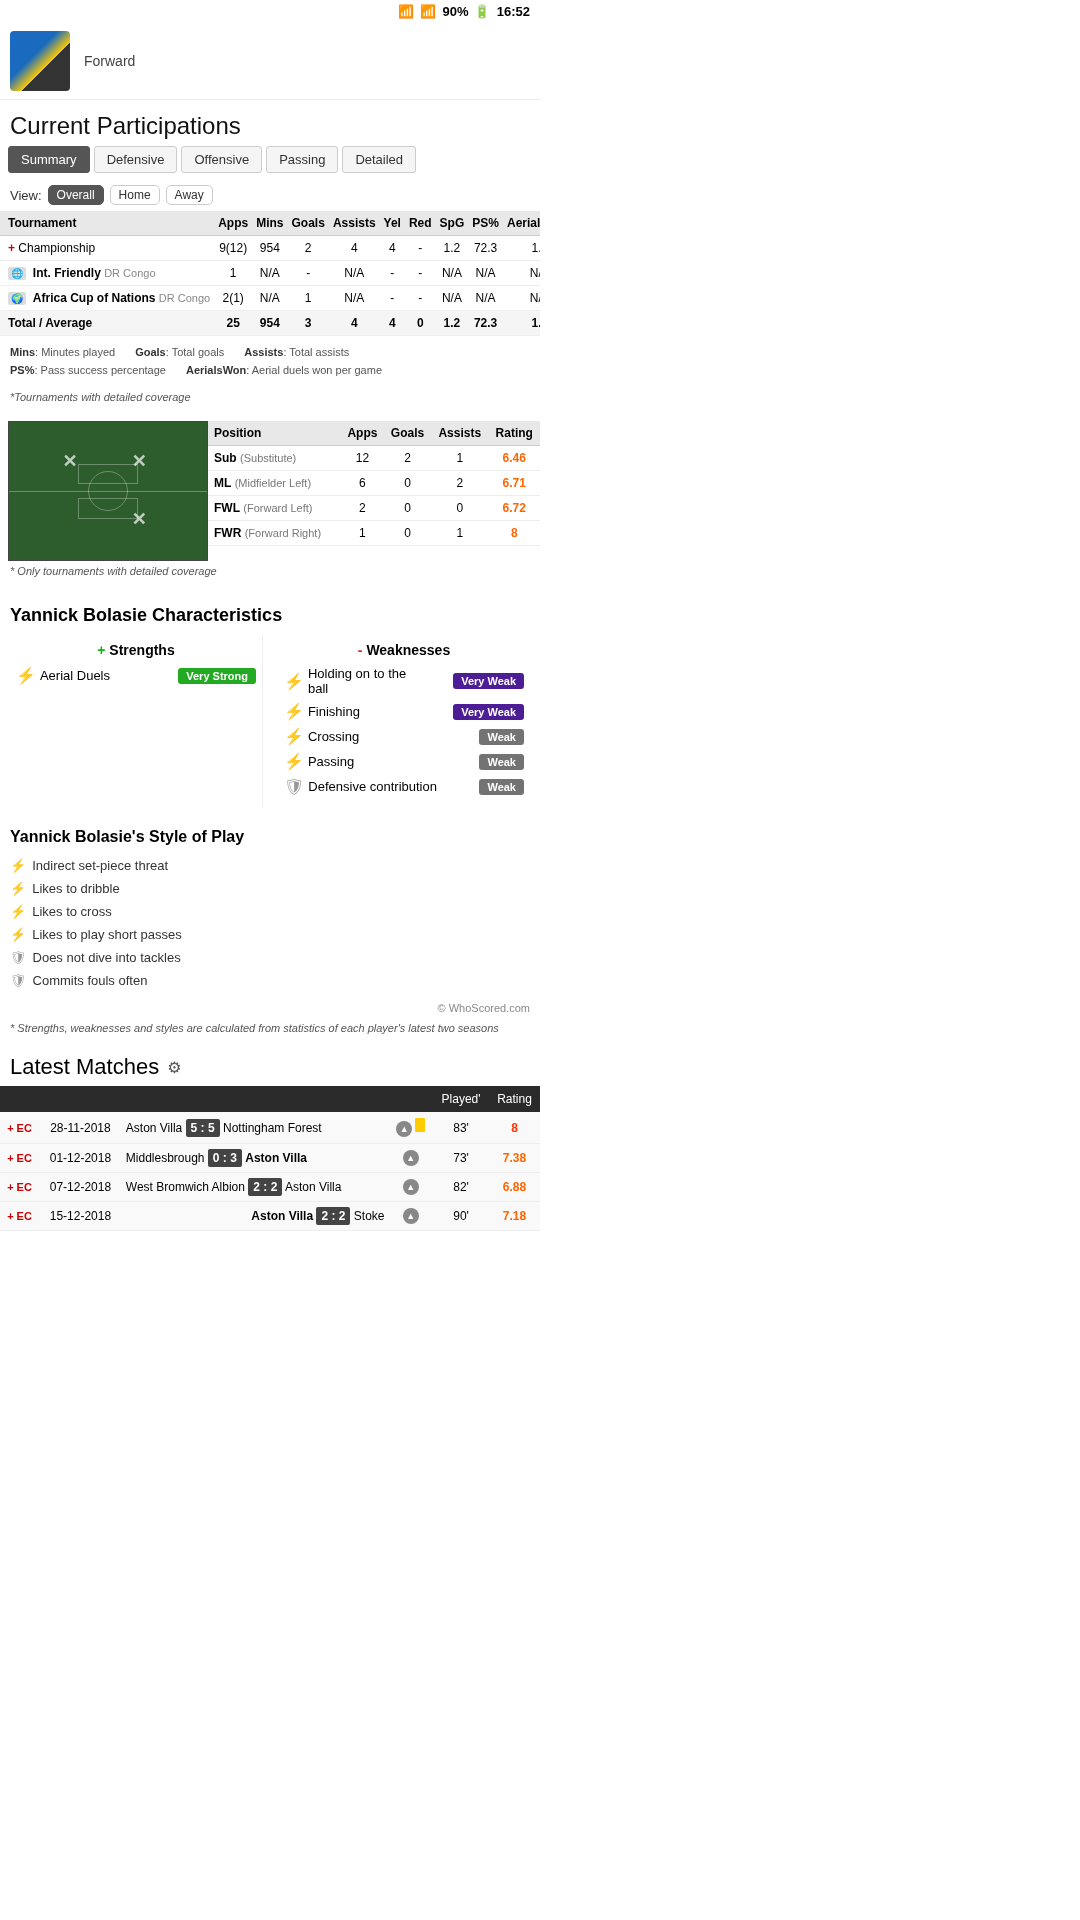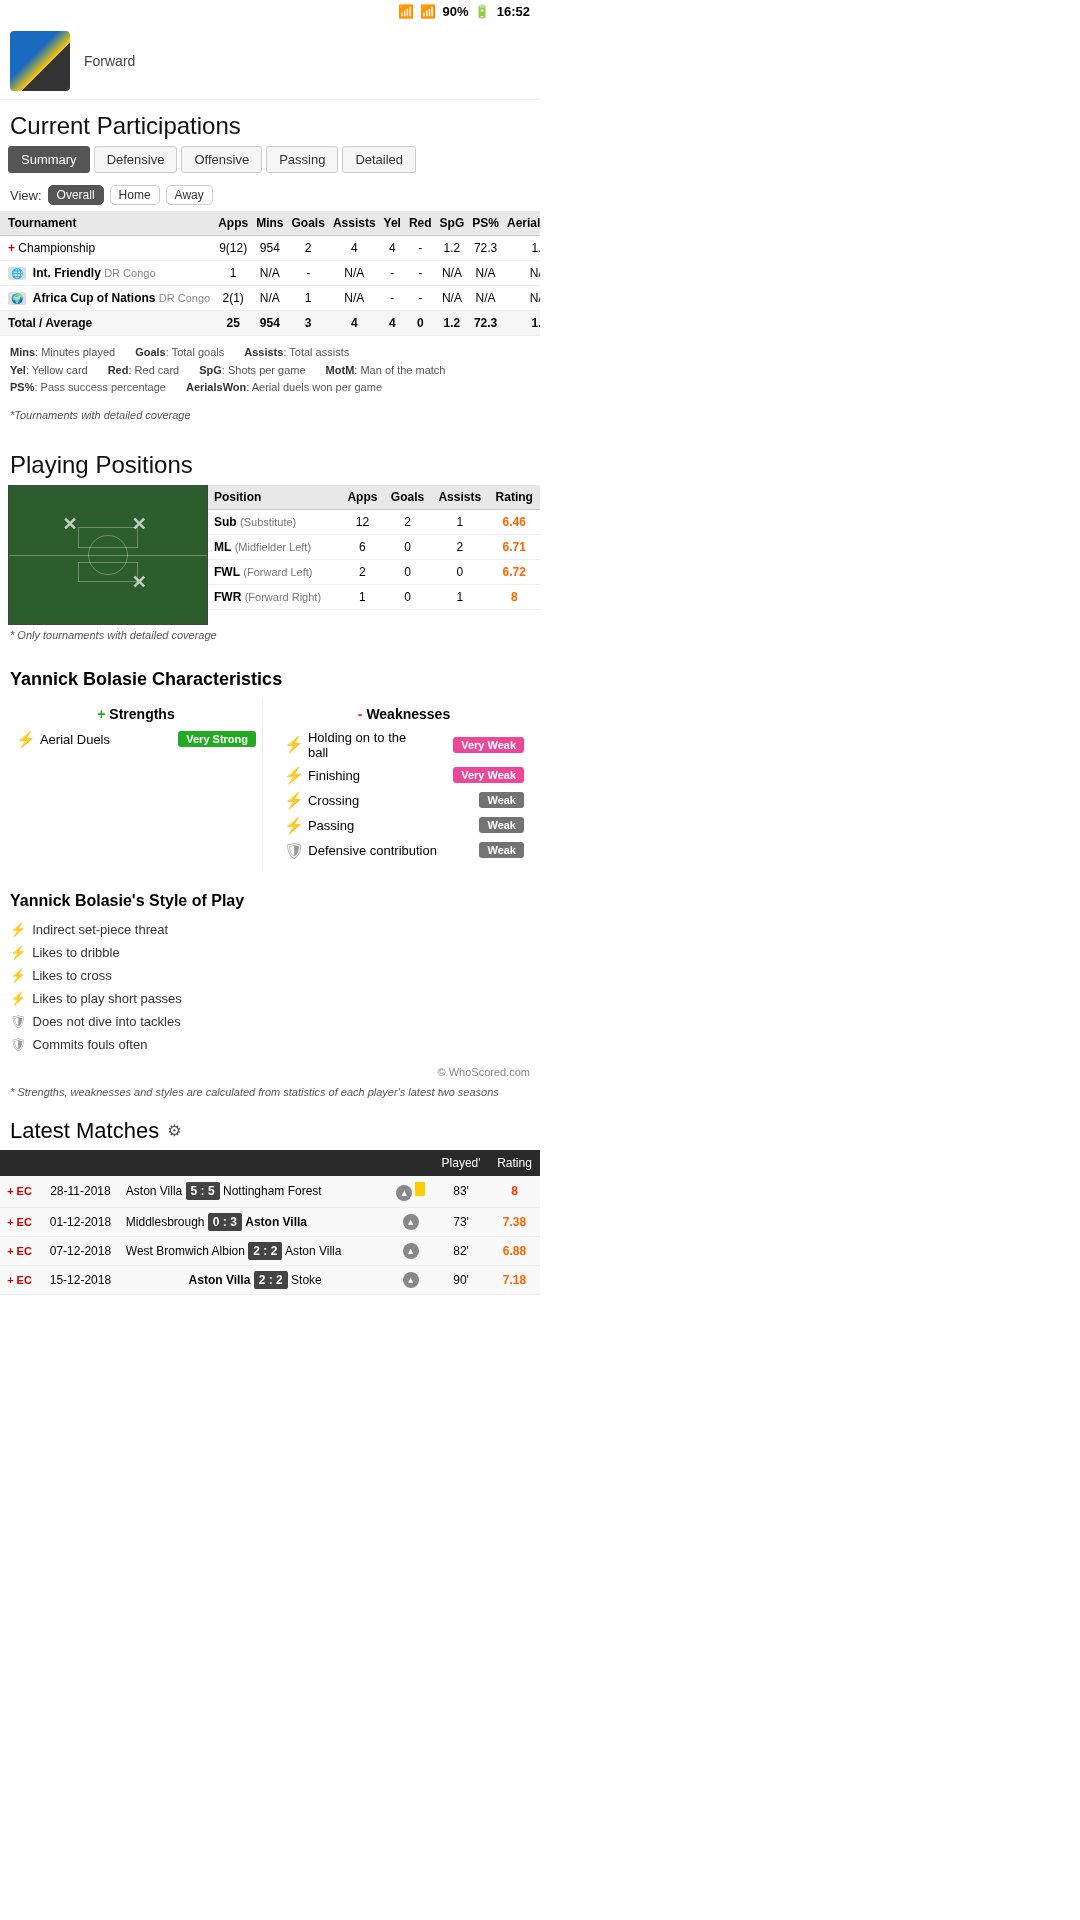--- a/index.html
+++ b/index.html
@@ -216,21 +216,21 @@
     .char-name { display: flex; align-items: center; gap: 4px; }
     .badge {
       padding: 2px 8px;
       border-radius: 3px;
       font-size: 11px;
       font-weight: bold;
       color: #fff;
       white-space: nowrap;
     }
     .badge-very-strong { background: #22aa22; }
-    .badge-very-weak { background: #ec4899; margin-left: 32px; }
+    .badge-very-weak { background: #4c1d95; margin-left: 32px; }
     .badge-weak { background: #737373; margin-left: 24px; }
 
     
     .style-section { padding: 10px 10px 6px; }
     .style-title {
       font-size: 16px;
       font-weight: bold;
       margin-bottom: 8px;
     }
     .style-item {
@@ -446,35 +446,28 @@
     </tbody>
   </table>
 
   <div class="legend">
     <div style="display:flex;gap:20px;flex-wrap:wrap;">
       <span><strong>Mins</strong>: Minutes played</span>
       <span><strong>Goals</strong>: Total goals</span>
       <span><strong>Assists</strong>: Total assists</span>
     </div>
     <div style="display:flex;gap:20px;flex-wrap:wrap;">
-      <span><strong>Yel</strong>: Yellow card</span>
-      <span><strong>Red</strong>: Red card</span>
-      <span><strong>SpG</strong>: Shots per game</span>
-      <span><strong>MotM</strong>: Man of the match</span>
-    </div>
-    <div style="display:flex;gap:20px;flex-wrap:wrap;">
       <span><strong>PS%</strong>: Pass success percentage</span>
       <span><strong>AerialsWon</strong>: Aerial duels won per game</span>
     </div>
   </div>
   <div class="footnote">*Tournaments with detailed coverage</div>
 </div>
 
 <div class="positions-section">
-  <div class="section-title">Playing Positions</div>
   <div class="positions-container">
 
     <div class="pitch-diagram">
 
       <div style="position:absolute;top:50%;left:50%;transform:translate(-50%,-50%);width:40px;height:40px;border:1px solid rgba(255,255,255,0.3);border-radius:50%;"></div>
 
       <div style="position:absolute;top:50%;left:0;right:0;height:1px;background:rgba(255,255,255,0.3);"></div>
 
       <div style="position:absolute;top:30%;left:35%;width:30%;height:15%;border:1px solid rgba(255,255,255,0.3);"></div>
       <div style="position:absolute;bottom:30%;left:35%;width:30%;height:15%;border:1px solid rgba(255,255,255,0.3);"></div>
@@ -673,21 +666,21 @@
         <td>
           <span class="icon-circle gray">▲</span>
         </td>
         <td>82'</td>
         <td class="match-rating">6.88</td>
       </tr>
 
       <tr>
         <td><span class="match-comp">+ EC</span></td>
         <td>15-12-2018</td>
-        <td style="text-align:center;">
+        <td style="text-align:right;">
           <strong>Aston Villa</strong> <span class="match-score">2 : 2</span> Stoke
         </td>
         <td>
           <span class="icon-circle gray">▲</span>
         </td>
         <td>90'</td>
         <td class="match-rating">7.18</td>
       </tr>
     </tbody>
   </table>

